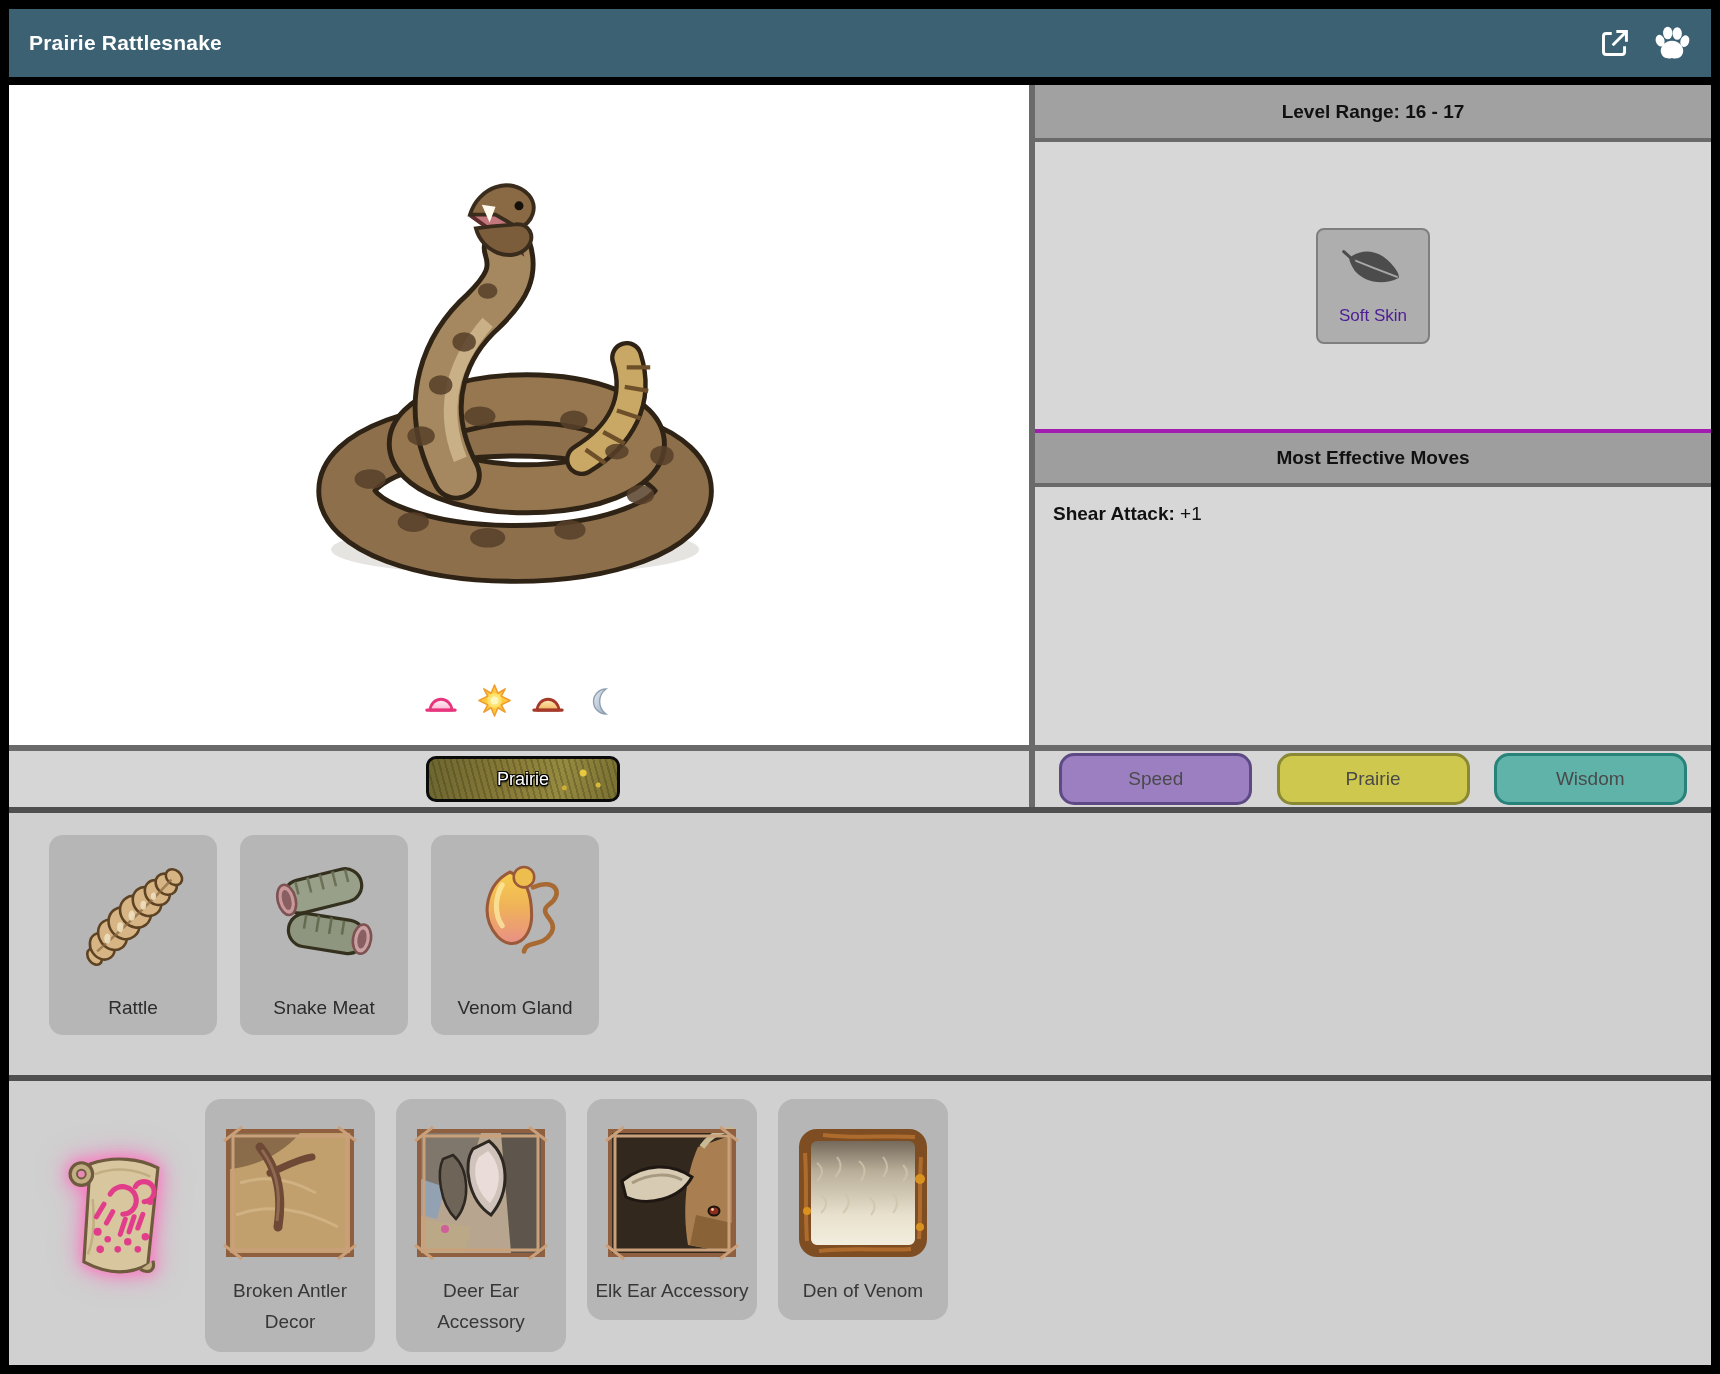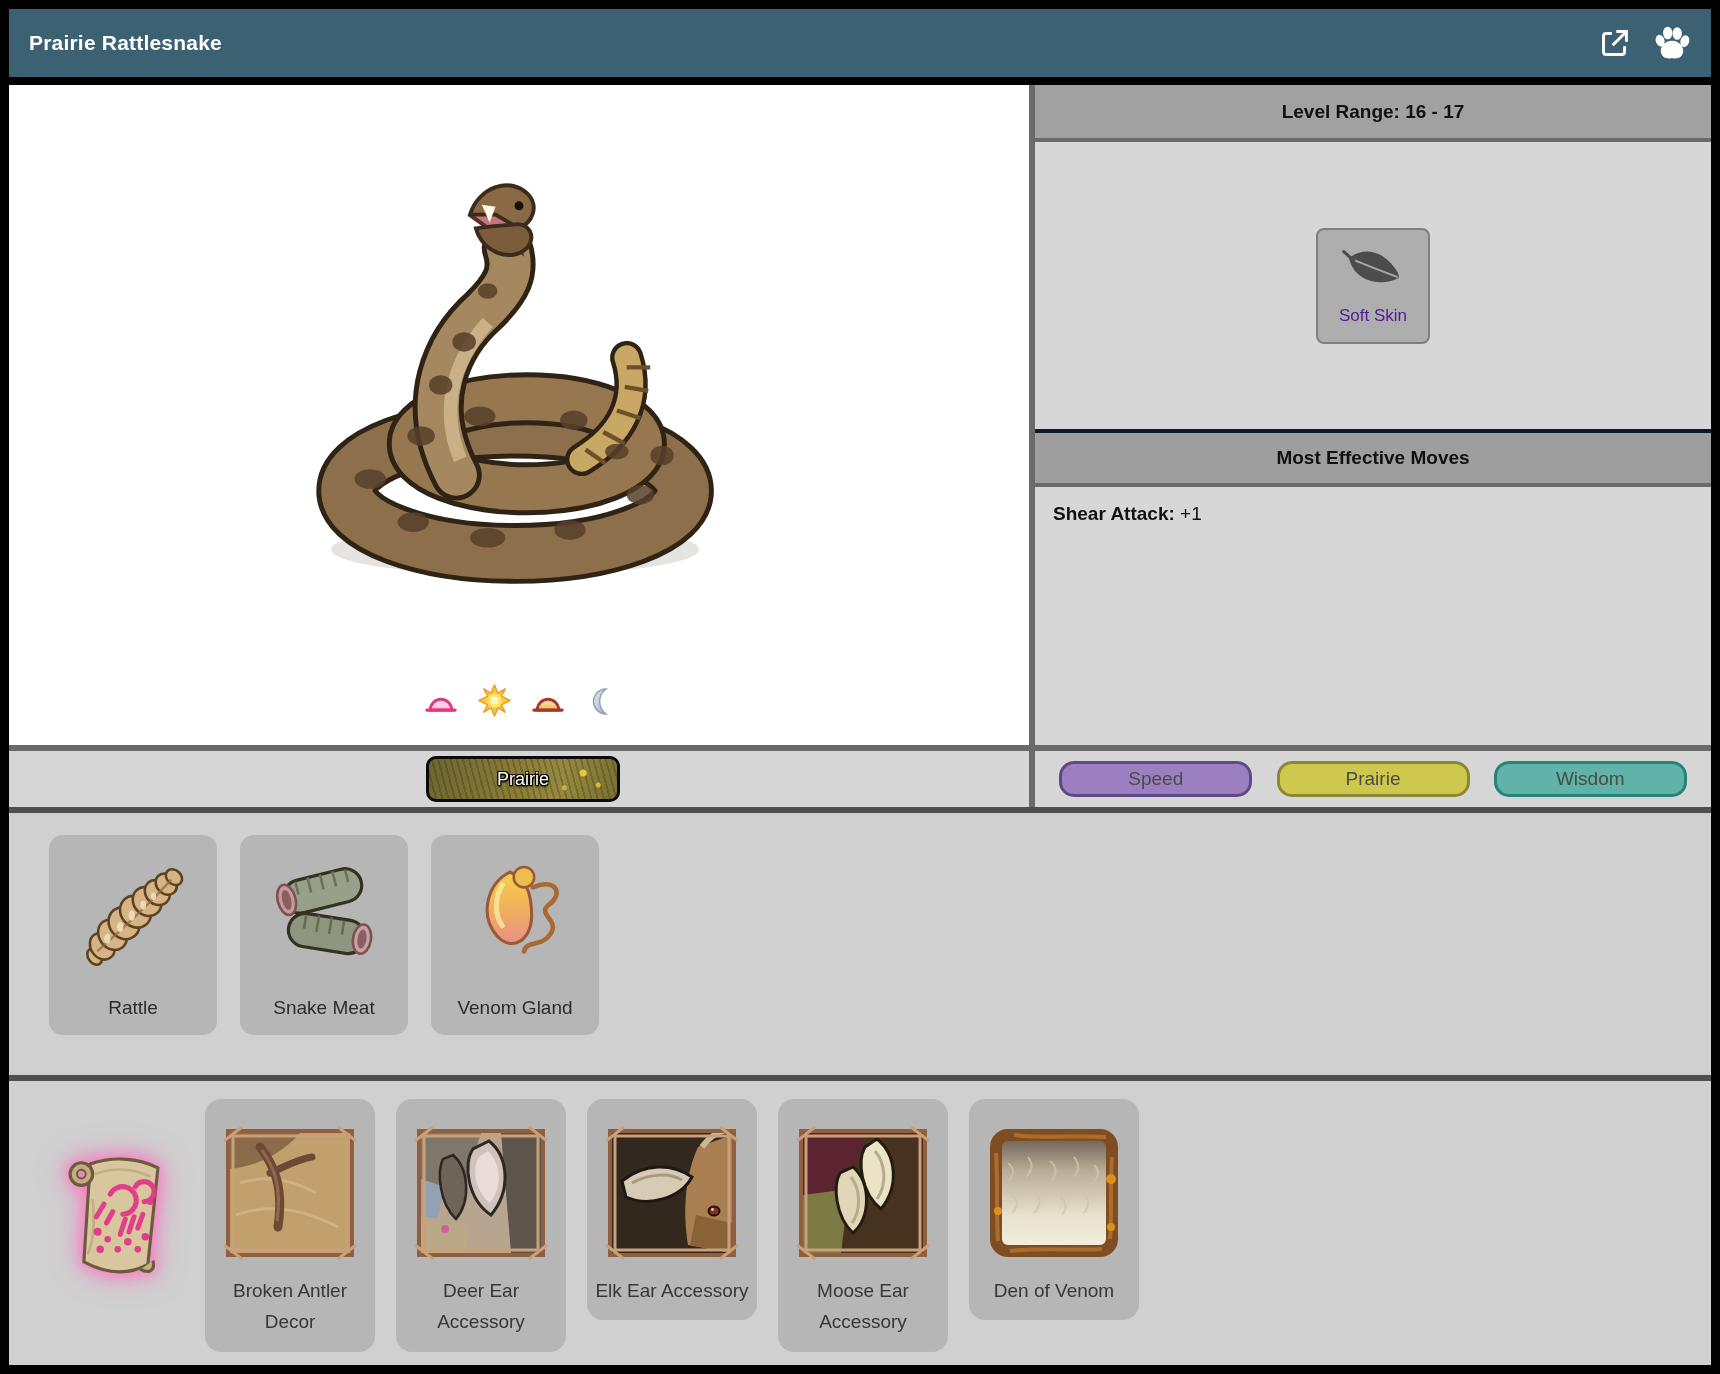--- a/index.html
+++ b/index.html
@@ -31,21 +31,21 @@
   .v-div { width:6px; background:#6a6a6a; flex:0 0 auto; }
   .h-div { height:6px; background:#6a6a6a; flex:0 0 auto; }
   .h-div.dark { background:#4f4f4f; }
 
   .right-panel { flex:1; display:flex; flex-direction:column; background:#d7d7d7; }
   .panel-bar {
     background:#a1a1a1; color:#111; font-weight:bold; font-size:19px;
     display:flex; align-items:center; justify-content:center;
     height:57px; border-bottom:4px solid #6a6a6a; flex:0 0 auto;
   }
-  .panel-bar.moves { height:58px; border-top:4px solid #0f172a; background:#9e9e9e; }
+  .panel-bar.moves { height:58px; border-top:4px solid #a21caf; background:#9e9e9e; }
   .weakness-area { height:287px; display:flex; align-items:center; justify-content:center; flex:0 0 auto; }
   .weak-tile {
     width:114px; min-height:116px; background:#aeaeae; border:2px solid #7f7f7f;
     border-radius:8px; display:flex; flex-direction:column; align-items:center;
     padding:14px 4px 10px; cursor:pointer;
   }
   .weak-tile .wlabel { font-size:17px; color:#4c1d95; margin-top:10px; }
   .moves-body { flex:1; padding:16px 18px; font-size:19px; color:#111; }
   .moves-body b { font-weight:bold; }
 
@@ -60,21 +60,21 @@
     text-shadow:-1px -1px 0 #000, 1px -1px 0 #000, -1px 1px 0 #000, 1px 1px 0 #000, 0 2px 2px #000;
     background:
       radial-gradient(circle 4px at 82% 35%, #e8c83e 0 3px, transparent 4px),
       radial-gradient(circle 3px at 90% 65%, #d9b83a 0 2px, transparent 3px),
       radial-gradient(circle 3px at 72% 72%, #cfae38 0 2px, transparent 3px),
       repeating-linear-gradient(75deg, rgba(40,40,10,.25) 0 2px, transparent 2px 6px),
       linear-gradient(100deg, #6d6630, #8a7c38 45%, #968a40 70%, #7a7032);
     margin-left: 8px;
   }
   .stat-pill {
-    width:193px; height:36px; border-radius:15px; border:3px solid;
+    width:193px; height:52px; border-radius:15px; border:3px solid;
     display:flex; align-items:center; justify-content:center;
     font-size:19px; color:#4a4a4a; cursor:pointer;
   }
 
   
   .drops { height:262px; background:#d0d0d0; flex:0 0 auto; display:flex; align-items:flex-start; padding:22px 0 0 40px; gap:23px; }
   .drop-card {
     width:168px; height:200px; background:#b6b6b6; border-radius:14px;
     display:flex; flex-direction:column; align-items:center; justify-content:space-between;
     padding:14px 11px 16px; cursor:pointer;
@@ -418,40 +418,20 @@
             </g>
           <g fill="none" stroke="#caa07a" stroke-width="3">
             <rect x="13" y="13" width="114" height="114"></rect>
             <path d="M4 18 L22 4 M118 4 L136 18 M4 122 L22 136 M118 136 L136 122"></path>
           </g>
         </svg>
       </span>
       <span class="clabel">Elk Ear Accessory</span>
     </div>
 
-    <div class="craft-card">
-      <span>
-        <svg width="140" height="140" viewBox="0 0 140 140">
-          <rect x="10" y="10" width="120" height="120" fill="#46321f"></rect>
-          <path d="M10 10 H72 L56 66 L10 72 Z" fill="#5c2330"></path>
-          <path d="M10 72 L56 66 L48 130 H10 Z" fill="#7c7a42"></path>
-          <path d="M84 16 C104 32 106 64 88 86 C68 70 64 38 72 24 Z" fill="#ece2c6" stroke="#241c12" stroke-width="3"></path>
-          <path d="M60 44 C78 60 78 94 60 110 C42 93 40 62 47 50 Z" fill="#e2d6b8" stroke="#241c12" stroke-width="3"></path>
-          <path d="M82 28 C93 41 94 62 84 76 M58 54 C68 67 68 88 59 100" stroke="#b8ab8c" stroke-width="3" fill="none"></path>
-          <g fill="none" stroke="#8f5f3f" stroke-width="4">
-              <rect x="8" y="8" width="124" height="124"></rect>
-            </g>
-          <g fill="none" stroke="#caa07a" stroke-width="3">
-            <rect x="13" y="13" width="114" height="114"></rect>
-            <path d="M4 18 L22 4 M118 4 L136 18 M4 122 L22 136 M118 136 L136 122"></path>
-          </g>
-        </svg>
-      </span>
-      <span class="clabel">Moose Ear Accessory</span>
-    </div>
 
     <div class="craft-card">
       <span>
         <svg width="140" height="140" viewBox="0 0 140 140">
           <defs>
               <linearGradient id="gFur" x1="0" y1="0" x2="0" y2="1">
             <stop offset="0" stop-color="#6b6052"></stop>
                 <stop offset=".3" stop-color="#b8ad98"></stop>
                 <stop offset=".7" stop-color="#e8e1cd"></stop>
                 <stop offset="1" stop-color="#f4efe0"></stop>

